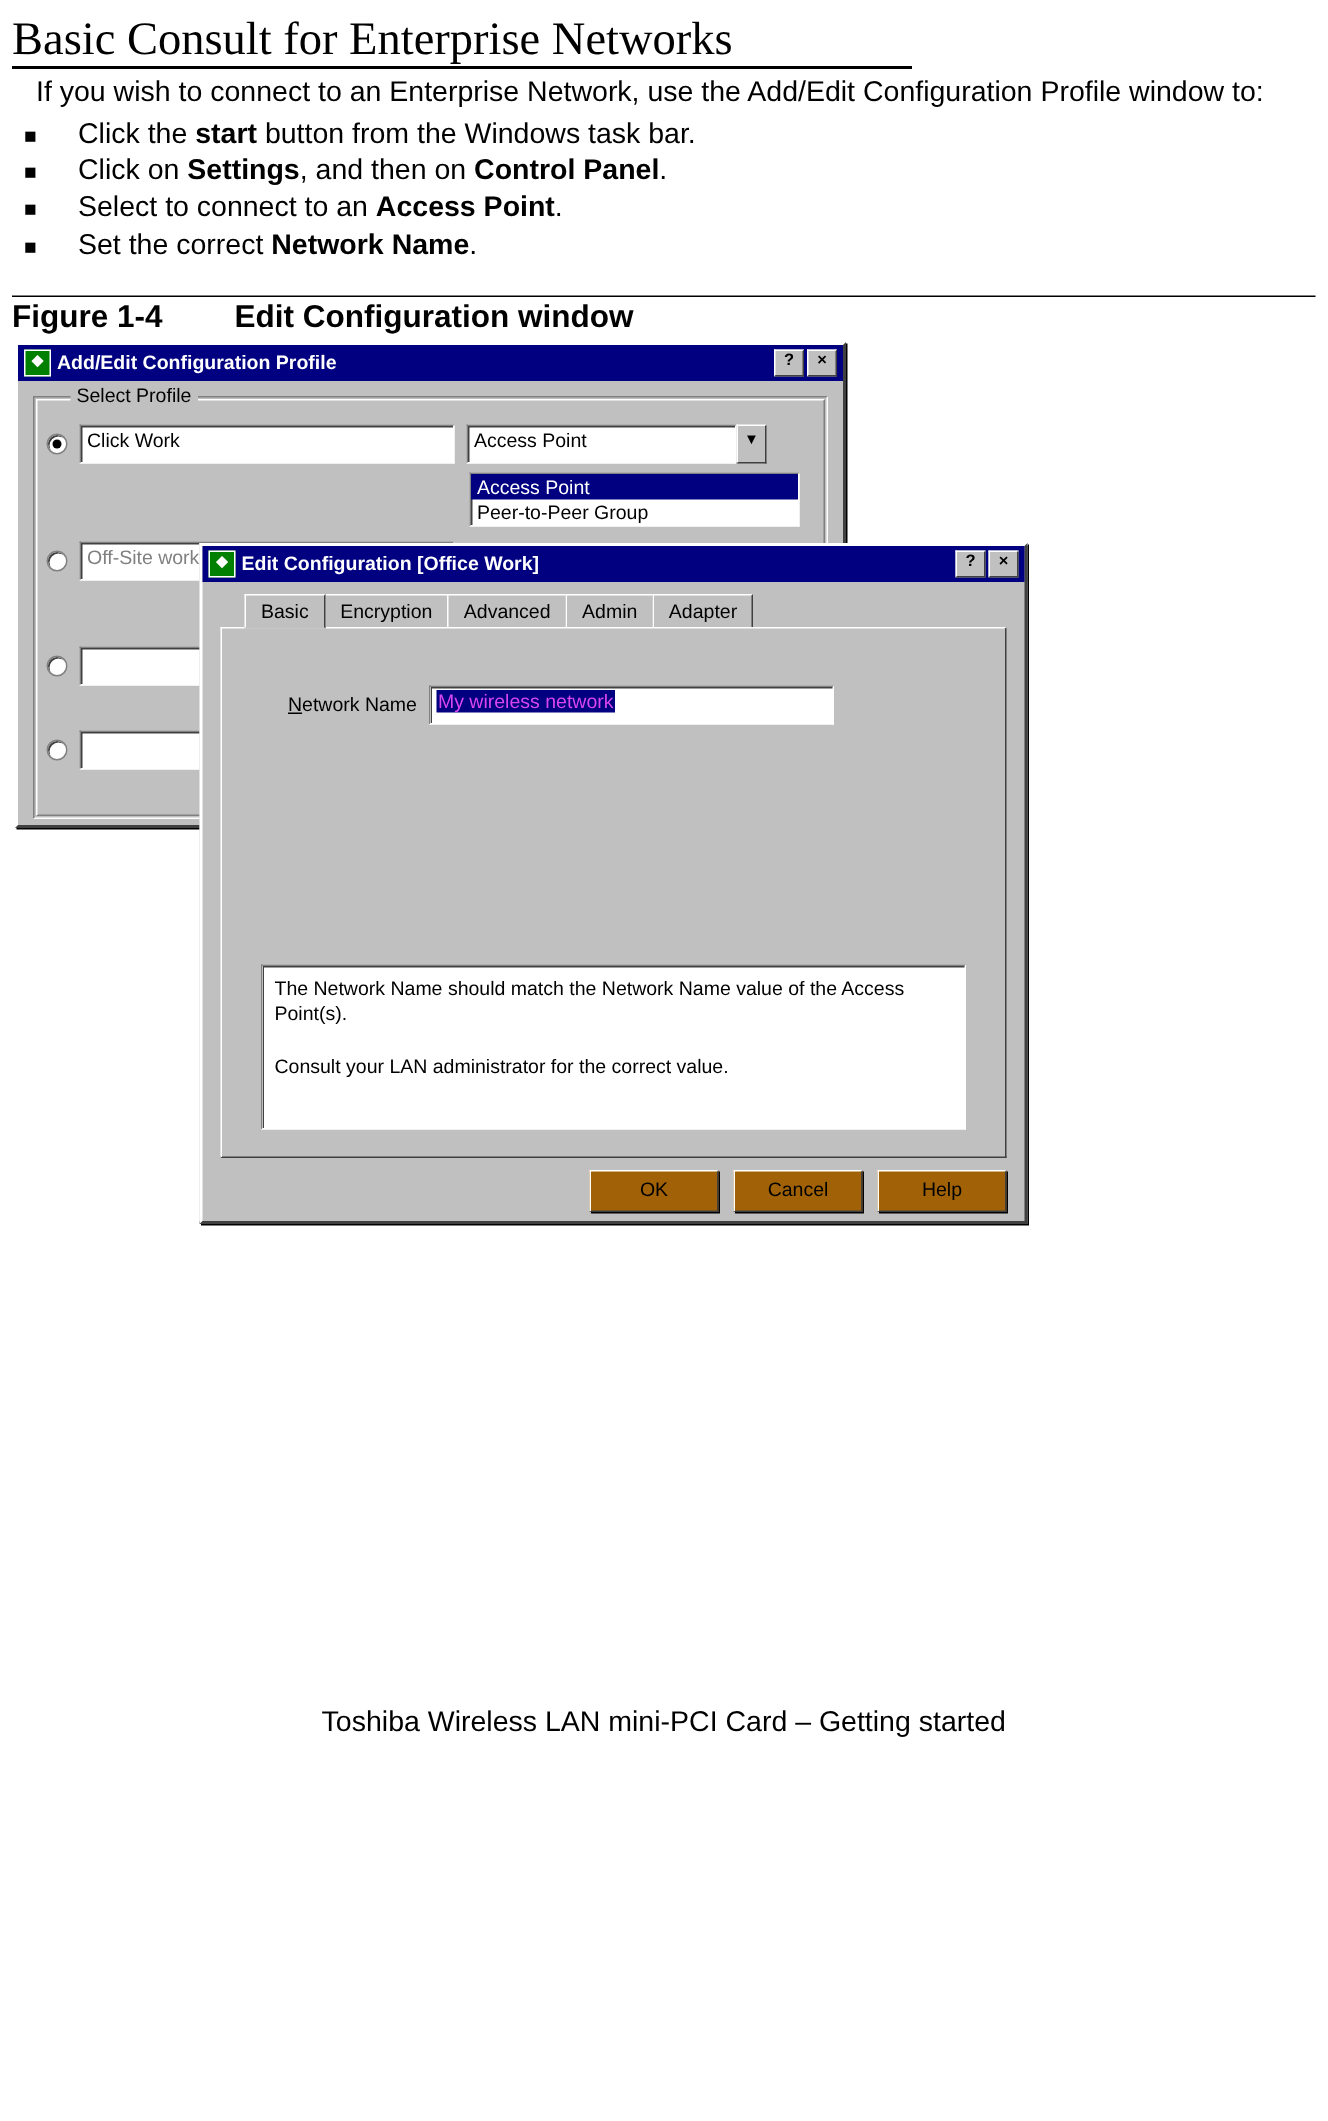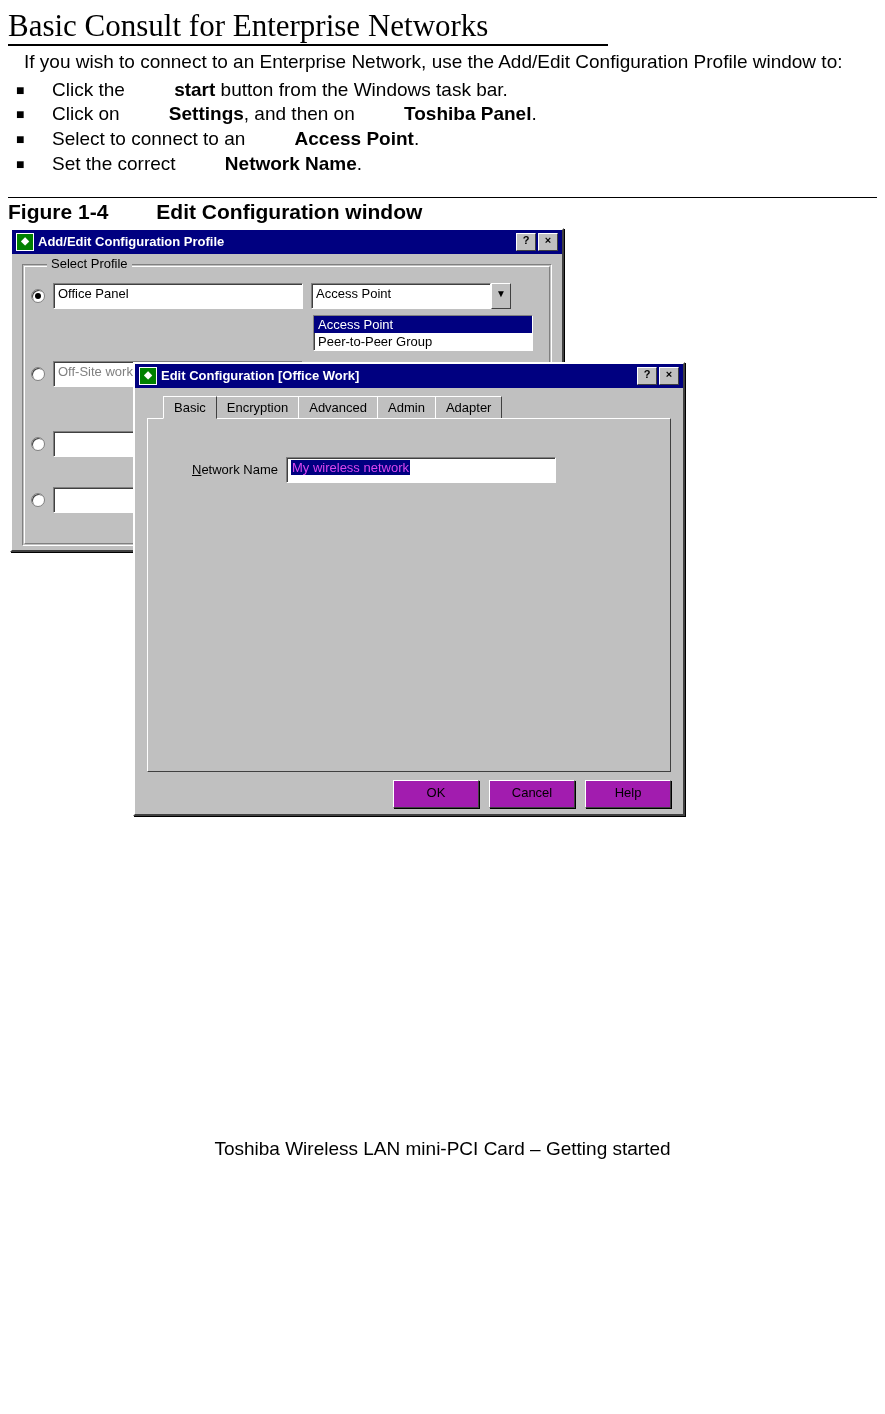--- a/index.html
+++ b/index.html
@@ -35,21 +35,21 @@
     position: relative;
     line-height: 1.3;
   }
   ul.steps li::before {
     content: "■";
     position: absolute;
     left: 8px;
     font-size: 14px;
     top: 3px;
   }
-  .bold { font-weight: bold; margin-left: 44px; }
+  .bold { font-weight: bold; }
   hr.figrule {
     border: none;
     border-top: 1px solid #000;
     margin: 18px 0 2px 0;
   }
   .figtitle {
     font-weight: bold;
     font-size: 21px;
     margin: 0 0 4px 0;
   }
@@ -192,21 +192,21 @@
     background:#fff;
     border:1px solid;border-color:#808080 #fff #fff #808080;
     box-shadow: inset 1px 1px 0 #404040;
     padding:6px 8px;
     font-size:13px;
     line-height:1.35;
   }
   .btnrow{ display:flex; gap:10px; justify-content:flex-end; margin:8px 12px 10px 0;}
   .button{
     min-width:84px; height:26px;
-    background:#a21caf;
+    background:#a16207;
     border:1px solid;border-color:#fff #404040 #404040 #fff;
     box-shadow: 1px 1px 0 #000;
     text-align:center;line-height:24px;
     font-size:13px;
   }
   .footer{
     text-align:center;
     font-size:19px;
     margin-top: 320px;
   }
@@ -218,21 +218,21 @@
 
 <div class="page-title">Basic Consult for Enterprise Networks</div>
 
 <p class="intro">If you wish to connect to an Enterprise Network, use the Add/Edit Configuration Profile window to:</p>
 
 <ul class="steps">
   <li>
     <span>Click the </span><span class="bold">start</span><span> button from the Windows task bar.</span>
   </li>
   <li>
-    <span>Click on </span><span class="bold">Settings</span><span>, and then on </span><span class="bold">Toshiba Panel</span><span>.</span>
+    <span>Click on </span><span class="bold">Settings</span><span>, and then on </span><span class="bold">Control Panel</span><span>.</span>
   </li>
   <li>
     <span>Select to connect to an </span><span class="bold">Access Point</span><span>.</span>
   </li>
   <li>
     <span>Set the correct </span><span class="bold">Network Name</span><span>.</span>
   </li>
 </ul>
 
 <hr class="figrule">
@@ -250,21 +250,21 @@
         <span class="tb-btn">?</span>
         <span class="tb-btn">×</span>
       </span>
     </div>
     <div class="groupbox" style="height:260px;">
       <div class="groupbox-inner"></div>
       <span class="group-label">Select Profile</span>
 
       <div class="row">
         <span class="radio checked"></span>
-        <div class="textbox" style="width:240px">Office Panel</div>
+        <div class="textbox" style="width:240px">Click Work</div>
         <div class="combo" style="width:200px">
           <div class="textbox">Access Point</div>
           <div class="combo-btn">▼</div>
         </div>
       </div>
       <div style="margin-left:282px; width:218px;" class="listbox">
         <div class="item sel">Access Point</div>
         <div class="item">Peer-to-Peer Group</div>
       </div>
 
@@ -302,20 +302,23 @@
     </div>
 
     <div class="tabpanel">
       <div class="row" style="margin:22px 0 0 28px;">
         <span><span style="text-decoration:underline">N</span>etwork Name</span>
         <div class="textbox" style="width:260px">
           <span class="sel-text">My wireless network</span>
         </div>
       </div>
 
+      <div class="infobox" style="position:absolute; left:26px; right:26px; bottom:18px; height:96px; white-space:pre-line;">The Network Name should match the Network Name value of the Access Point(s).
+
+Consult your LAN administrator for the correct value.</div>
     </div>
 
     <div class="btnrow">
       <div class="button">OK</div>
       <div class="button">Cancel</div>
       <div class="button">Help</div>
     </div>
   </div>
 
 </div>

